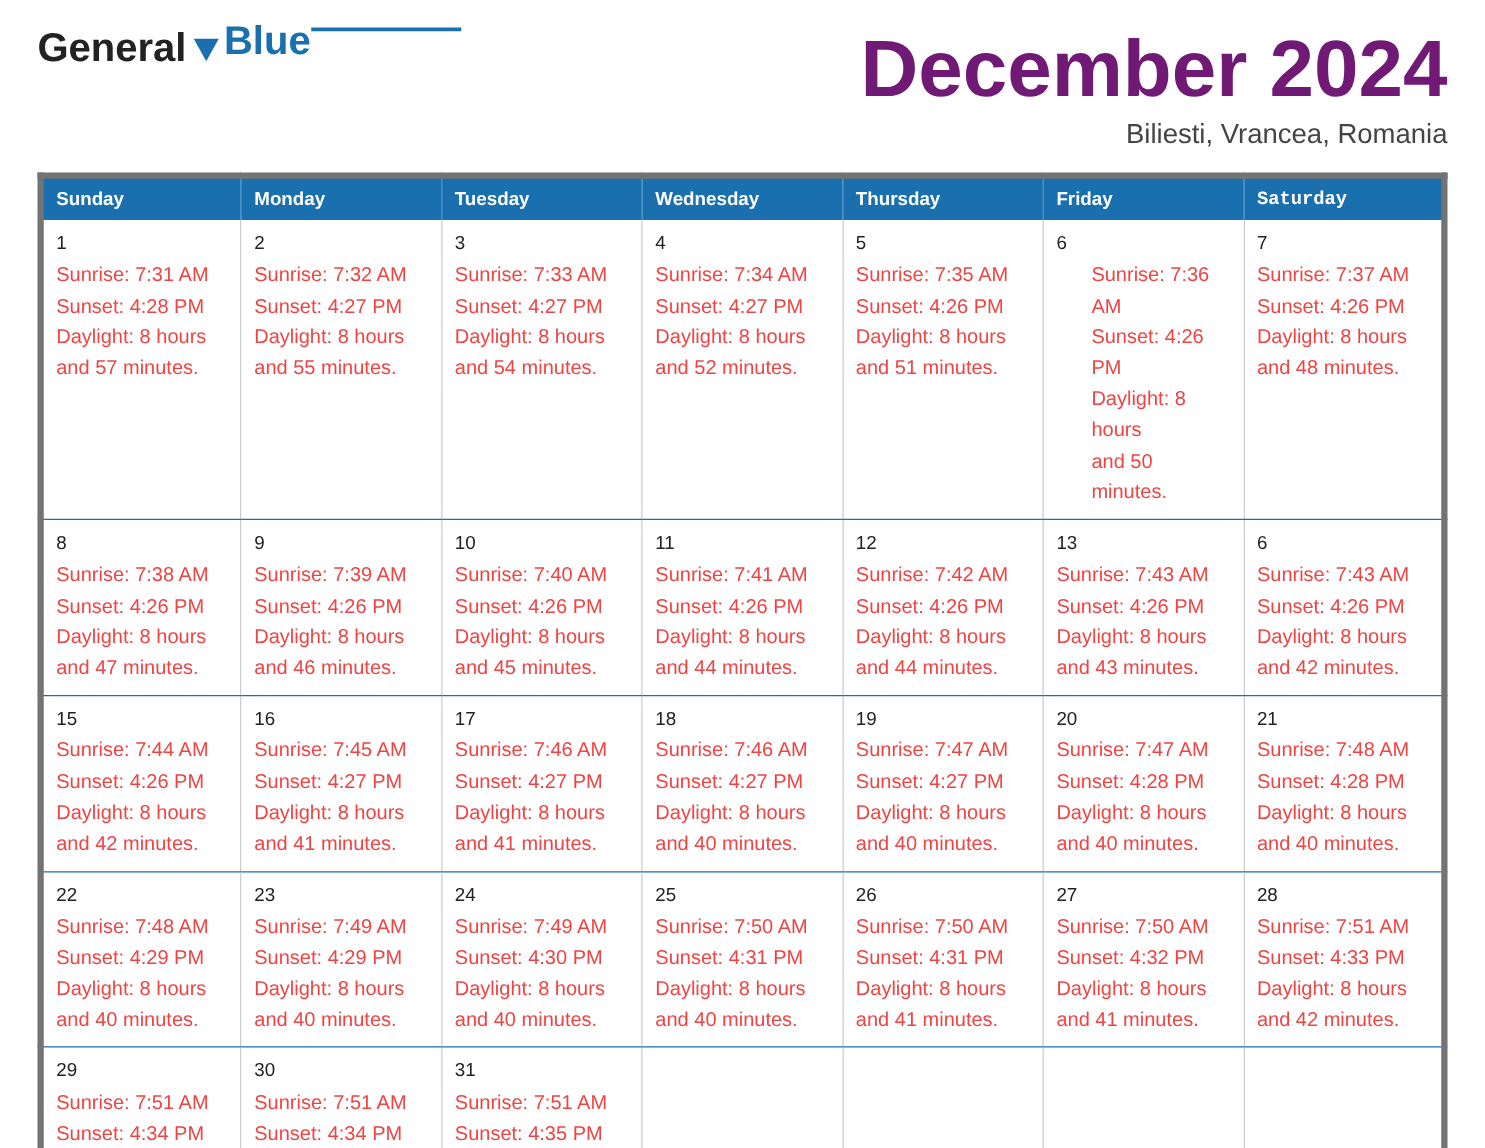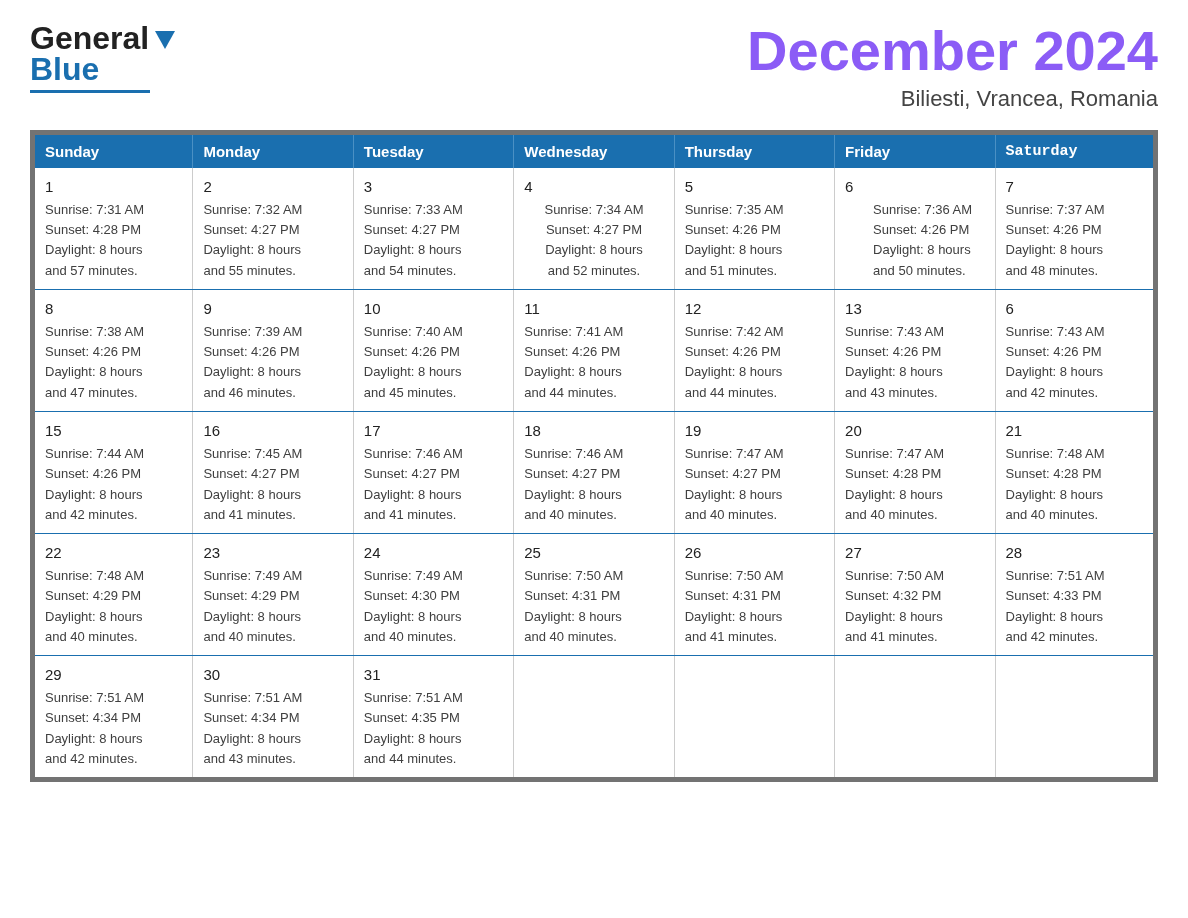--- a/index.html
+++ b/index.html
@@ -14,30 +14,30 @@
       padding: 20px 30px;
     }
     .header {
       display: flex;
       justify-content: space-between;
       align-items: flex-start;
       margin-bottom: 18px;
     }
     .logo {
       display: flex;
-      flex-direction: column;
+      flex-direction: row;
       align-items: flex-start;
     }
     .title-section {
       text-align: right;
     }
     .month-title {
-      font-size: 56px;
+      font-size: 64px;
       font-weight: bold;
-      color: #8b5cf6;
+      color: #701a75;
       line-height: 1.1;
       text-align: right;
     }
     .location {
       font-size: 22px;
       color: #444;
       margin-top: 4px;
     }
     .calendar {
       width: 100%;
@@ -73,22 +73,22 @@
       border-bottom: none;
     }
     .day-number {
       font-size: 15px;
       font-weight: normal;
       color: #222;
       display: block;
       margin-bottom: 2px;
     }
     .day-info {
-      color: #404040;
-      font-size: 13px;
+      color: #ef4444;
+      font-size: 16px;
       line-height: 1.55;
     }
   </style>
 </head>
 <body>
 
 <div class="page">
   <div class="header">
     <div class="logo">
       <div style="display:flex;align-items:center;">
@@ -138,21 +138,21 @@
           </td>
           <td>
             <span class="day-number">3</span>
             <div class="day-info" style="white-space: pre-line;">Sunrise: 7:33 AM
 Sunset: 4:27 PM
 Daylight: 8 hours
 and 54 minutes.</div>
           </td>
           <td>
             <span class="day-number">4</span>
-            <div class="day-info" style="white-space: pre-line; text-align: center;">Sunrise: 7:34 AM
+            <div class="day-info" style="white-space: pre-line;">Sunrise: 7:34 AM
 Sunset: 4:27 PM
 Daylight: 8 hours
 and 52 minutes.</div>
           </td>
           <td>
             <span class="day-number">5</span>
             <div class="day-info" style="white-space: pre-line;">Sunrise: 7:35 AM
 Sunset: 4:26 PM
 Daylight: 8 hours
 and 51 minutes.</div>

